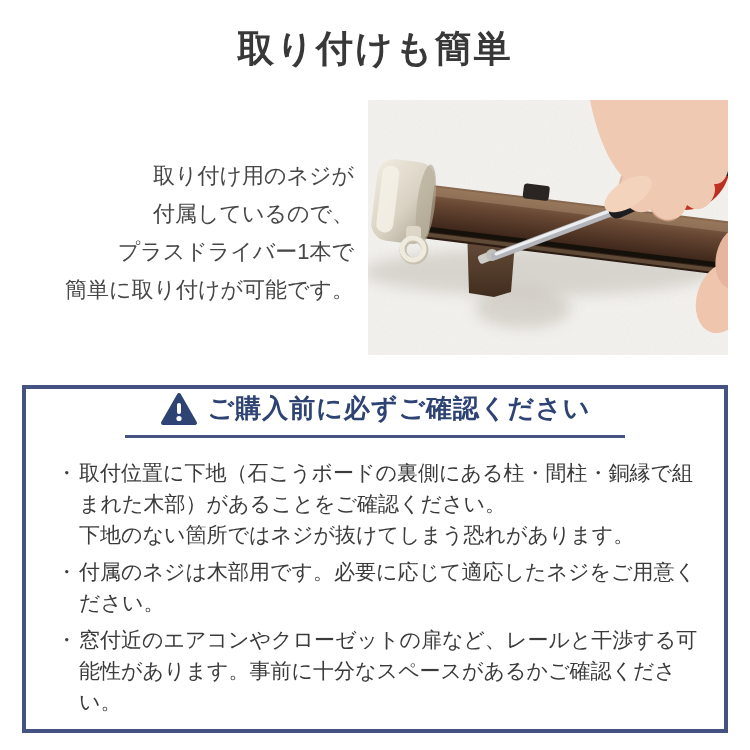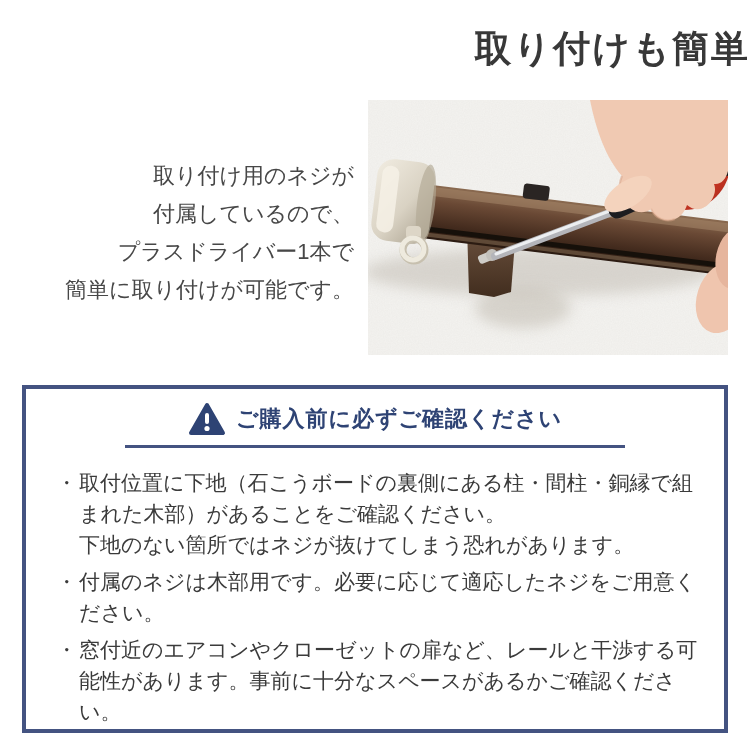--- a/index.html
+++ b/index.html
@@ -6,21 +6,21 @@
   .page{
     position:relative;
     width:750px;height:750px;
     background:#ffffff;
     font-family:"Liberation Sans","DejaVu Sans",sans-serif;
     overflow:hidden;
   }
   .title{
     position:absolute;top:24px;left:0;right:0;
     margin:0;
-    text-align:right;
+    text-align:center;
     font-size:37px;font-weight:bold;
     letter-spacing:2px;
     color:#383838;
   }
   .desc{
     position:absolute;top:157px;left:18px;width:336px;
     margin:0;
     text-align:right;
     font-size:22px;line-height:38px;
     color:#474747;
@@ -33,24 +33,24 @@
     background:#f3f2ef;
   }
   .warning-box{
     position:absolute;top:385px;left:22px;
     width:706px;height:348px;
     box-sizing:border-box;
     border:4px solid #445381;
     background:#ffffff;
   }
   .warning-header{
-    margin-top:13px;
+    margin-top:2px;
     display:flex;justify-content:center;align-items:center;gap:10px;
     color:#2e4374;
-    font-size:22px;font-weight:bold;
+    font-size:26px;font-weight:bold;
     letter-spacing:1px;
   }
   .warn-icon{display:inline-flex;width:38px;height:34px;}
   .warning-underline{
     width:500px;height:3px;
     margin:9px auto 0 auto;
     background:#445381;
   }
   .warning-list{
     list-style:none;

